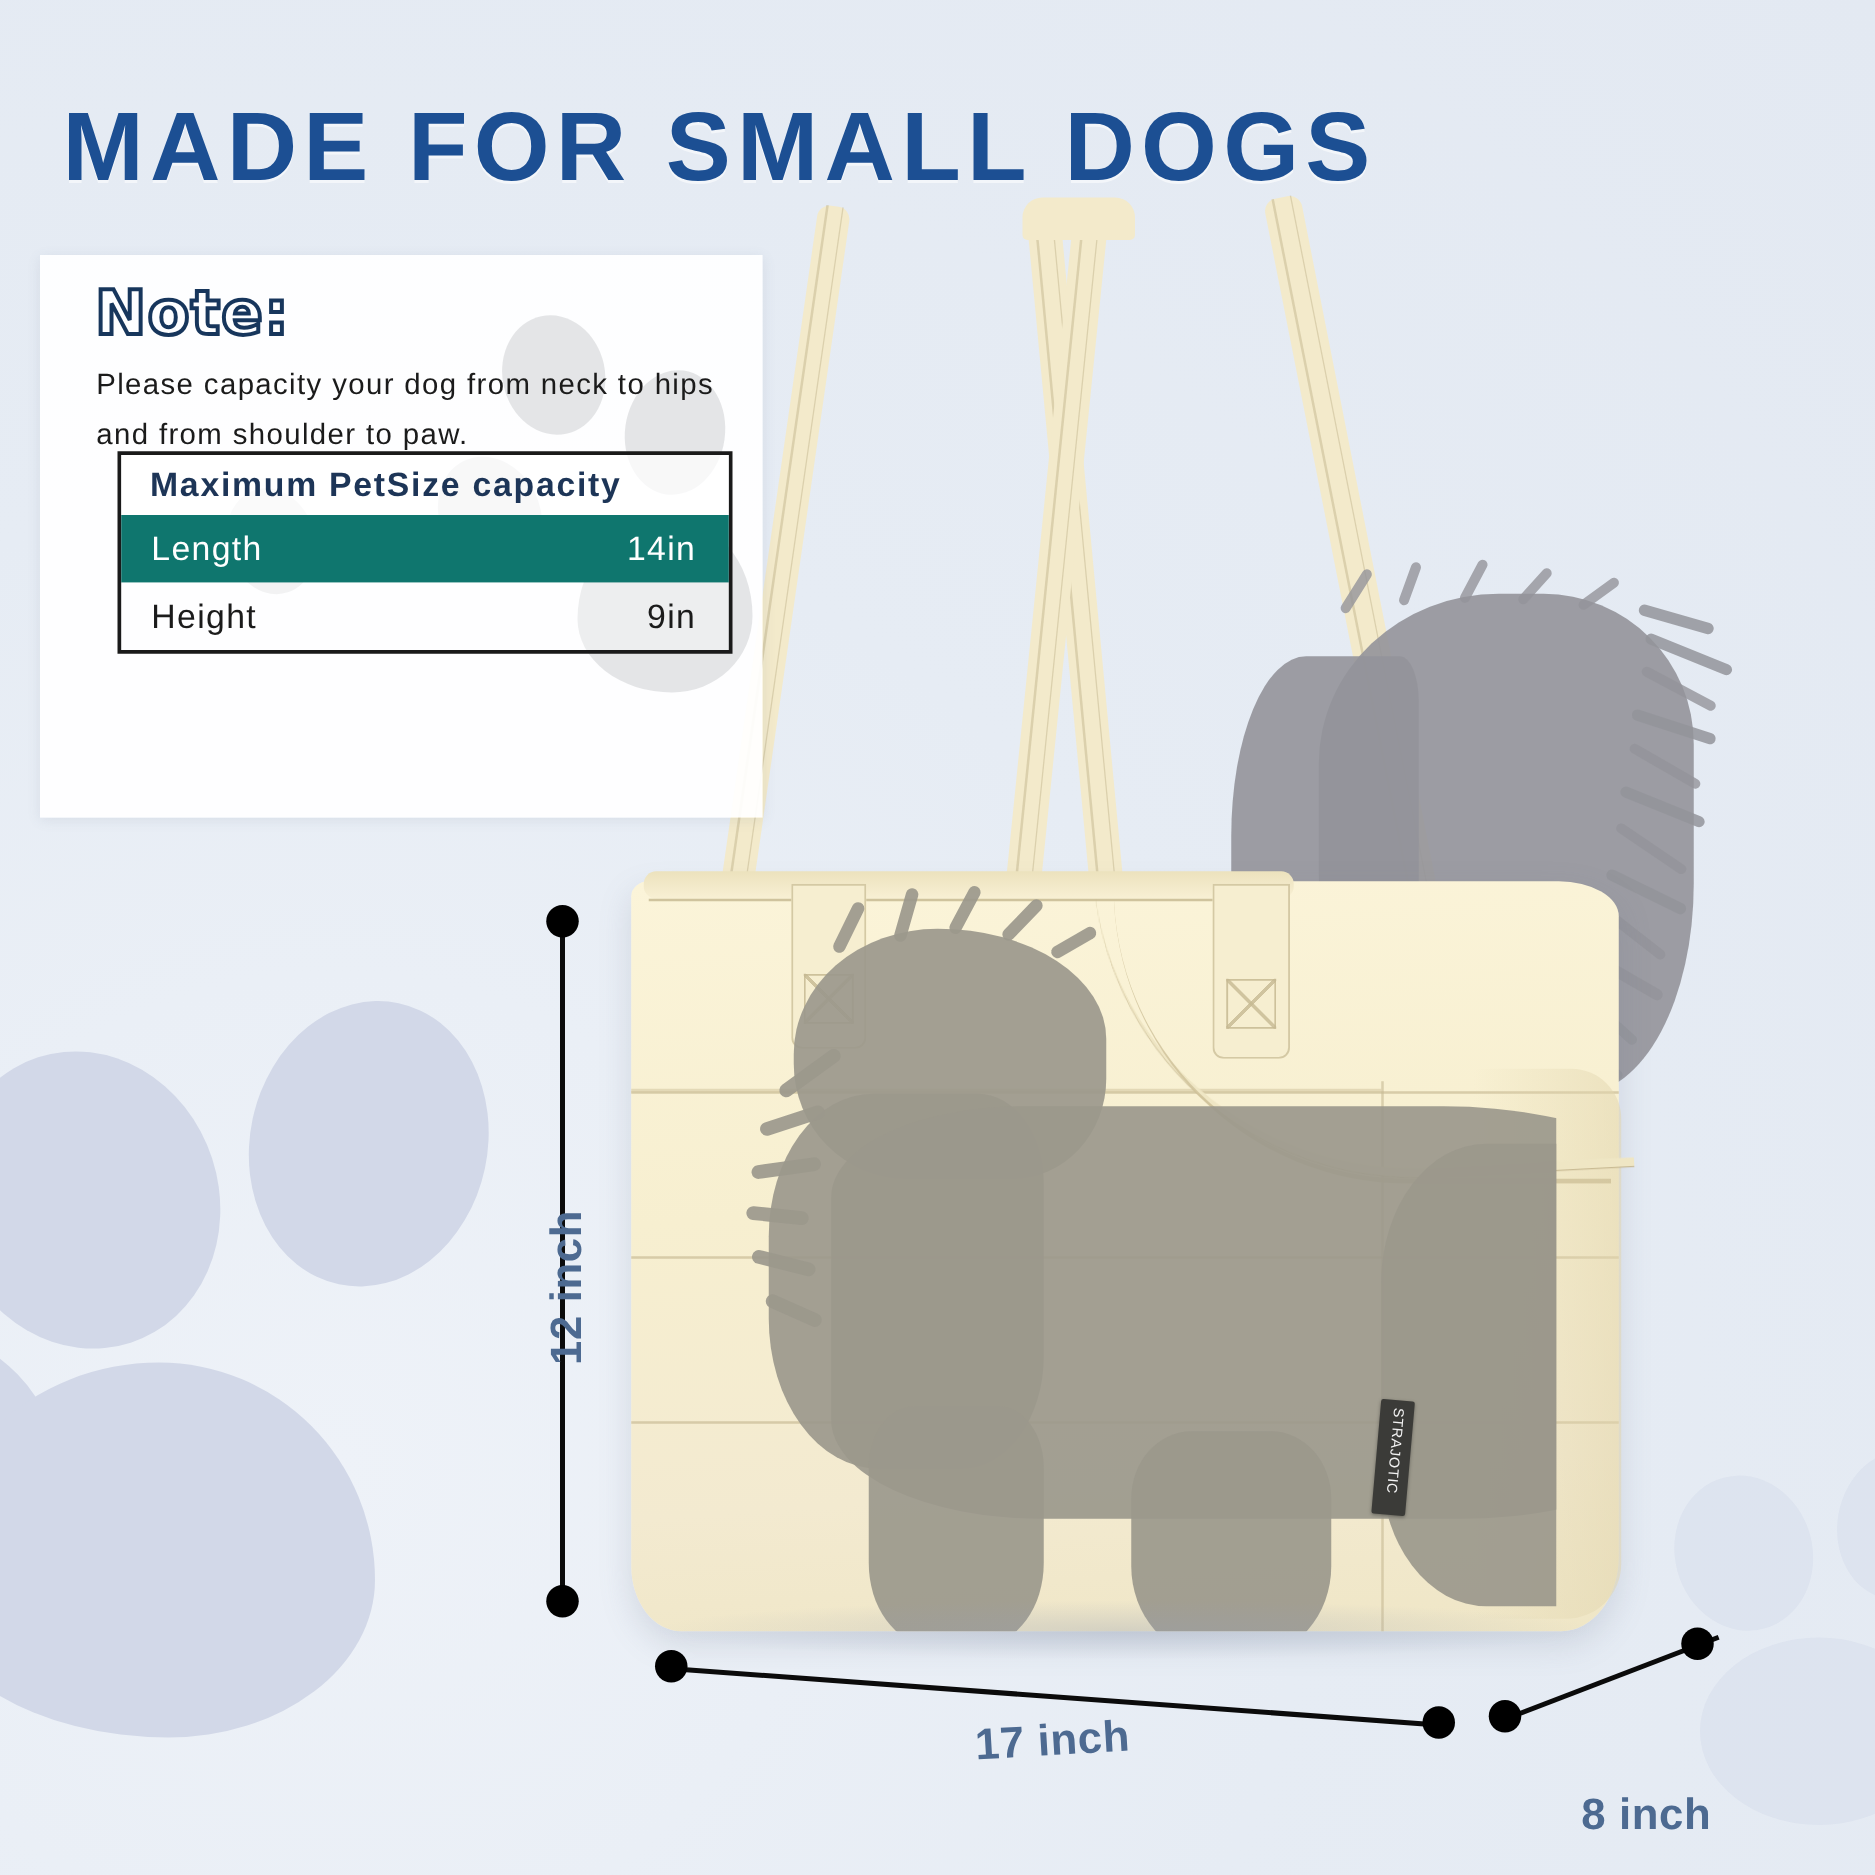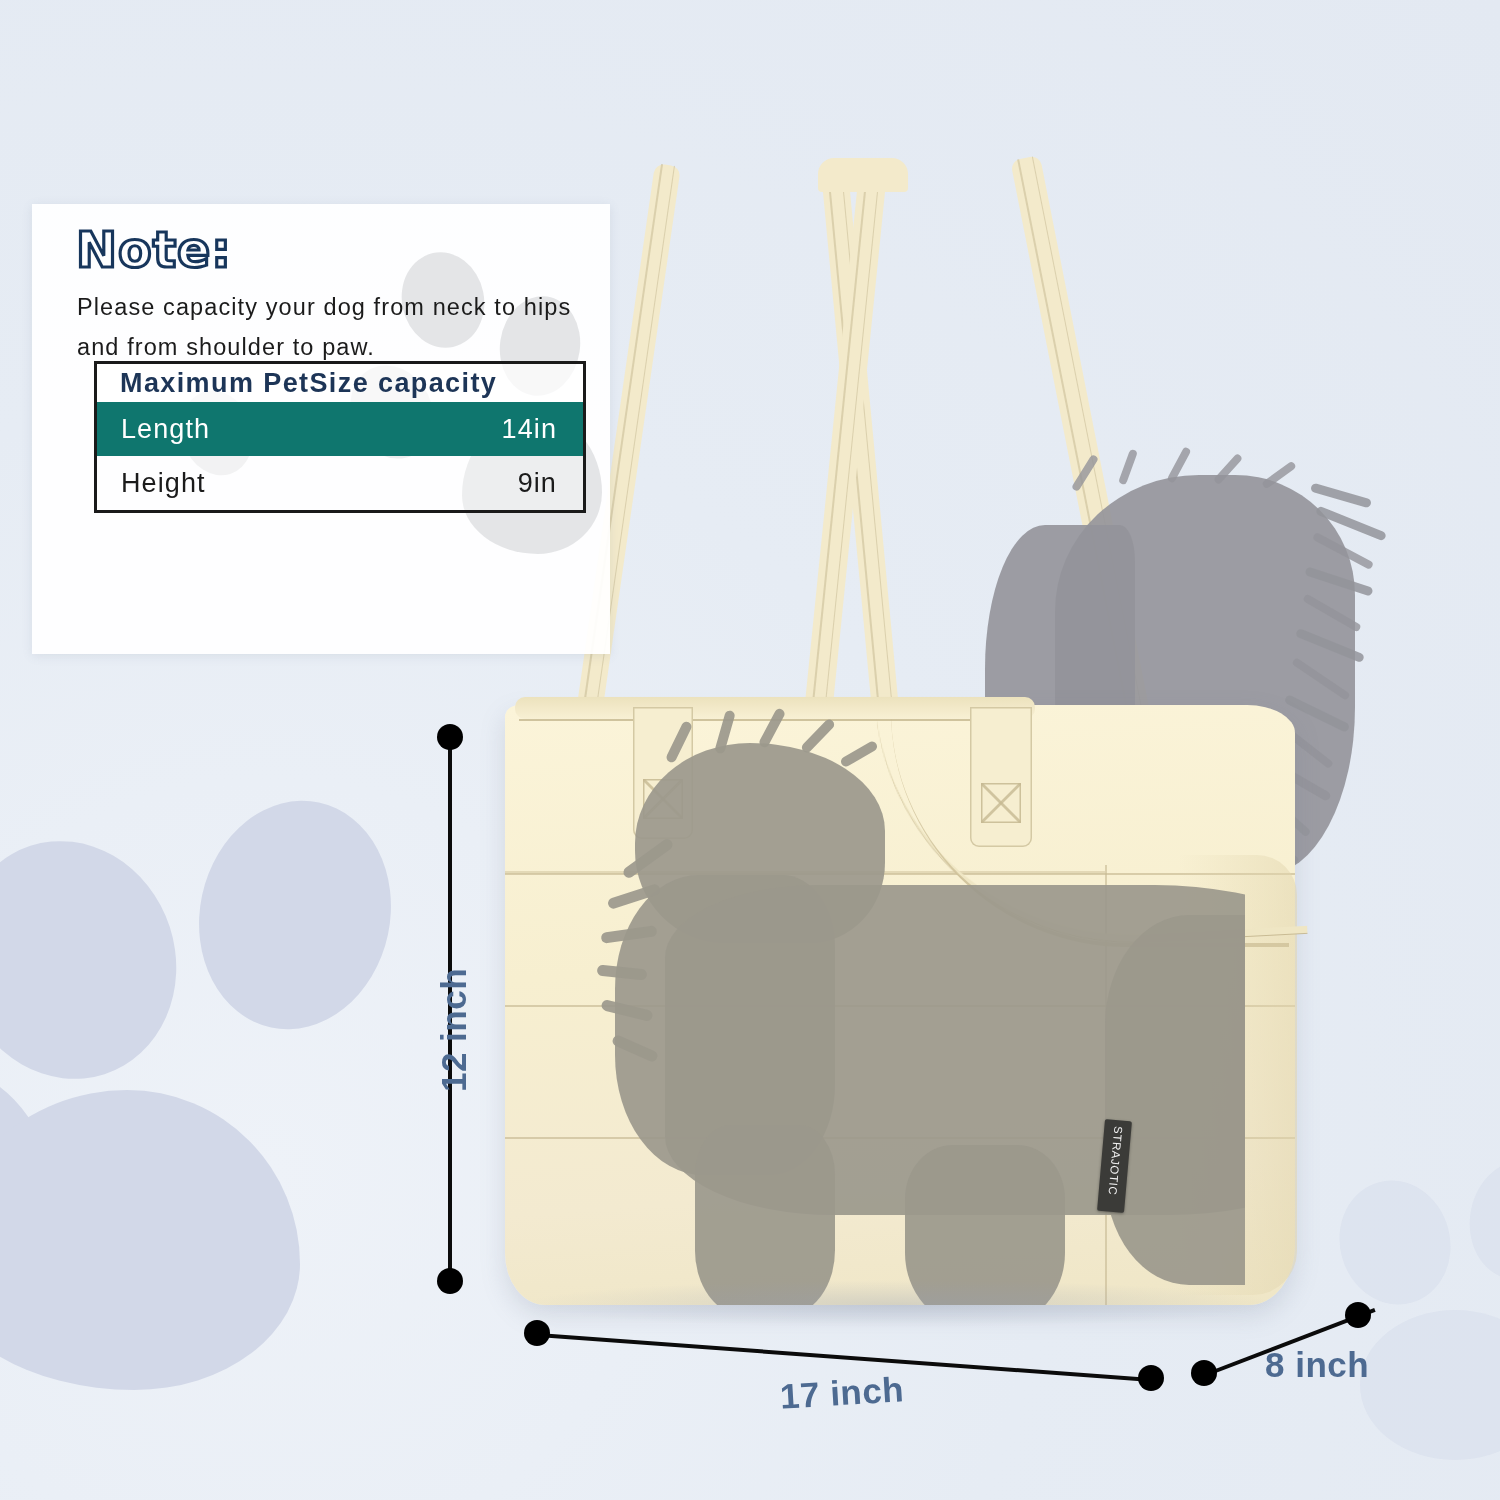--- a/index.html
+++ b/index.html
@@ -55,21 +55,21 @@
     color:#1b1b1b;font-weight:400;
   }
 
   
   #cap-table{
     position:absolute;left:62px;top:157px;width:486px;
     border:3px solid #1a1a1a;
     background:transparent;
   }
   #cap-table .thead{
-    height:38px;display:flex;align-items:center;
+    height:48px;display:flex;align-items:center;
     padding-left:23px;
     background:rgba(255,255,255,.72);
   }
   #cap-table .thead .t{
     font-size:27px;font-weight:700;letter-spacing:1.4px;color:#1d3557;
   }
   #cap-table .trow{
     height:54px;display:flex;align-items:center;justify-content:space-between;
     padding:0 26px 0 24px;
   }
@@ -136,40 +136,41 @@
   .dot{position:absolute;width:26px;height:26px;background:#000;border-radius:50%;}
   .dline{position:absolute;background:#0b0b0b;transform-origin:0 50%;}
   .dim-txt{
     position:absolute;color:#4d6a91;font-size:35px;font-weight:700;
     letter-spacing:.5px;
   }
   #dim-h-label{
     left:392px;top:1010px;transform:rotate(-90deg);transform-origin:50% 50%;
   }
   #dim-w-label{left:780px;top:1373px;transform:rotate(-3.4deg);}
-  #dim-d-label{left:1265px;top:1345px;}
+  #dim-d-label{left:1265px;top:1432px;}
 </style>
 </head>
 <body>
 
 <div id="stage">
 
   <div class="pawset" style="left:-60px;top:760px;width:560px;height:620px;">
     <div class="pawblob" style="left:20px;top:80px;width:215px;height:240px;transform:rotate(-18deg);"></div>
     <div class="pawblob" style="left:260px;top:40px;width:190px;height:230px;transform:rotate(12deg);"></div>
     <div class="pawblob" style="left:-95px;top:300px;width:200px;height:225px;transform:rotate(-34deg);"></div>
     <div class="pawblob" style="left:0px;top:330px;width:360px;height:300px;border-radius:52% 48% 46% 54%/60% 58% 42% 40%;"></div>
   </div>
 
   <div class="pawset soft" style="left:1330px;top:1150px;width:320px;height:340px;opacity:.55;">
     <div class="pawblob" style="left:10px;top:30px;width:110px;height:125px;transform:rotate(-15deg);"></div>
     <div class="pawblob" style="left:140px;top:10px;width:100px;height:120px;transform:rotate(10deg);"></div>
     <div class="pawblob" style="left:30px;top:160px;width:190px;height:150px;border-radius:50%;"></div>
   </div>
 
+  <div id="title">MADE FOR SMALL DOGS</div>
 
   <div id="photo">
 
     <div class="handle" style="left:655px;top:165px;width:26px;height:575px;transform:rotate(8.2deg);transform-origin:50% 0;border-radius:10px;">
       <div class="seam" style="left:6px;top:0;width:1.5px;height:100%;"></div>
       <div class="seam" style="right:6px;top:0;width:1.5px;height:100%;"></div>
     </div>
     <div class="handle" style="left:820px;top:160px;width:27px;height:600px;transform:rotate(-5.4deg);transform-origin:50% 0;border-radius:10px;">
       <div class="seam" style="left:6px;top:0;width:1.5px;height:100%;"></div>
       <div class="seam" style="right:6px;top:0;width:1.5px;height:100%;"></div>

